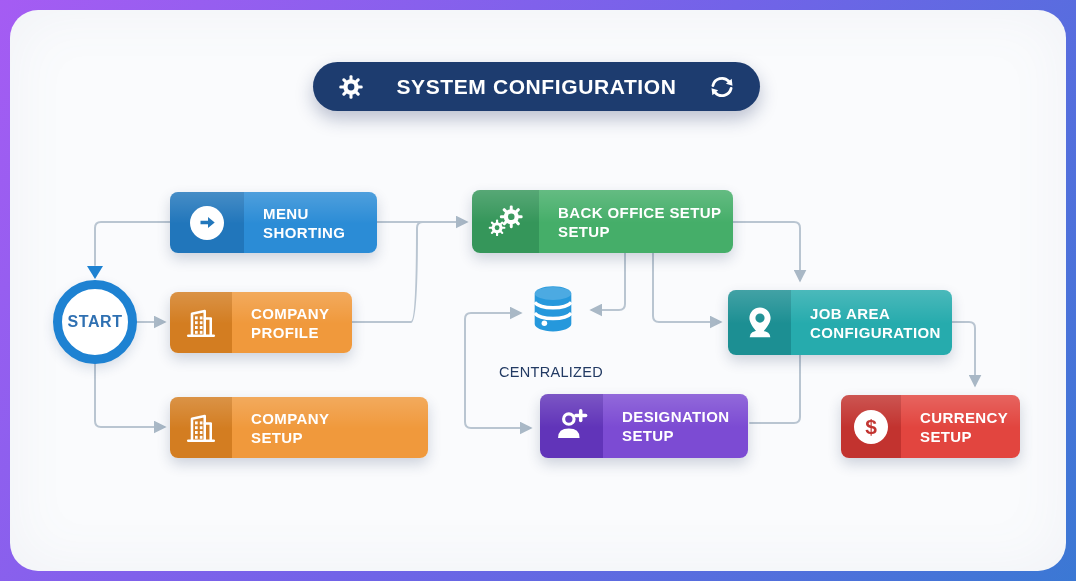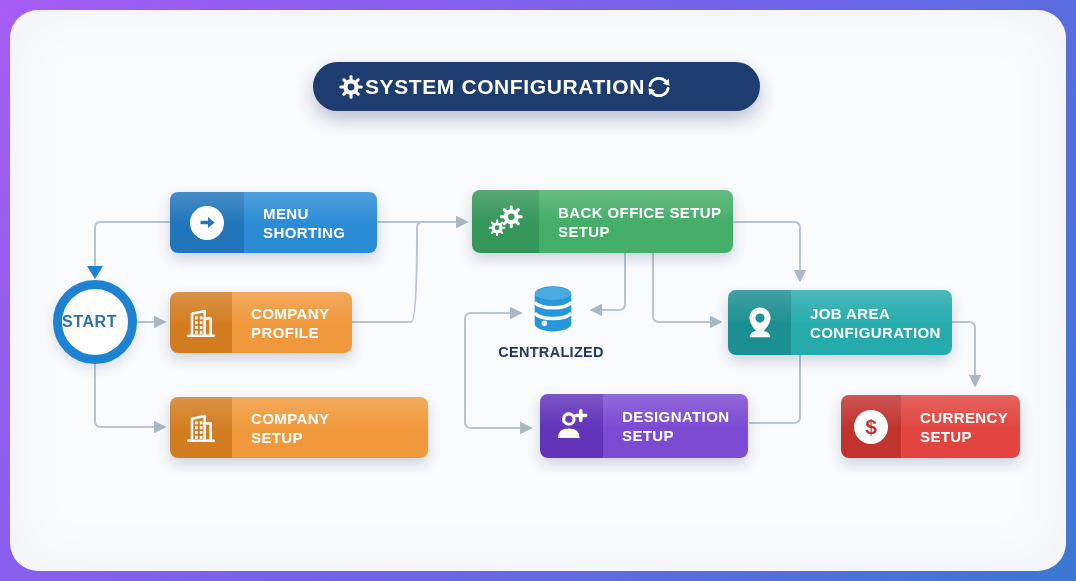--- a/index.html
+++ b/index.html
@@ -12,37 +12,37 @@
   .card{
     position:absolute; inset:10px; border-radius:28px;
     background:var(--cardbg,#fafbfd);
     box-shadow: inset 0 0 60px rgba(120,130,160,0.07);
   }
 
   
   .pill{
     position:absolute; left:313px; top:62px; width:447px; height:49px;
     background:var(--pillbg,#1d3c6f); border-radius:25px;
-    display:flex; align-items:center; 
+    display:flex; align-items:center; justify-content:space-between;
     padding:0 24px; box-shadow:0 8px 18px rgba(20,40,90,.28);
   }
   .pill-title{ color:#fff; font-size:21px; font-weight:bold; letter-spacing:.6px; }
   .pill .ic{ width:28px; height:28px; }
 
   
   .connectors{ position:absolute; left:0; top:0; width:1076px; height:581px; }
   .connectors path.link{ stroke:var(--line,#b9c5d1); stroke-width:2; fill:none; stroke-linecap:round; }
   .connectors marker path{ fill:var(--arrow,#a9b8c6); }
   .connectors .start-head{ fill:var(--startblue,#1e82d2); }
 
   
   .start{
     position:absolute; left:53px; top:280px; width:84px; height:84px;
     border:9px solid var(--startblue,#1e82d2); border-radius:50%;
-    background:#fff; display:flex; align-items:center; justify-content:flex-start;
+    background:#fff; display:flex; align-items:center; justify-content:center;
     box-shadow:0 5px 12px rgba(30,60,110,.15);
   }
   .start span{ color:var(--starttext,#2f70b2); font-weight:bold; font-size:16px; letter-spacing:.6px; }
 
   
   .node{
     position:absolute; display:flex; border-radius:8px; overflow:hidden;
     box-shadow:0 6px 14px rgba(30,50,90,.20);
   }
   .node::after{
@@ -68,22 +68,22 @@
   .ic-gears{ width:42px; height:42px; }
   .ic-pin{ width:38px; height:38px; }
   .ic-user{ width:38px; height:38px; }
   .coin{ width:34px; height:34px; border-radius:50%; background:#fff;
          display:flex; align-items:center; justify-content:center; }
   .coin span{ color:var(--sec,#c2332f); font-size:21px; font-weight:bold; line-height:1; }
 
   
   .db-icon{ position:absolute; left:527px; top:281px; width:52px; height:56px; }
   .db-label{
-    position:absolute; left:455px; top:344px; width:192px; text-align:center;
-    color:var(--dbtext,#223a63); font-weight:bold; font-size:14.5px; line-height:17px; letter-spacing:.3px;
+    position:absolute; left:455px; top:364px; width:192px; text-align:center;
+    color:var(--dbtext,#223a63); font-weight:normal; font-size:14.5px; line-height:17px; letter-spacing:.3px;
   }
   .db-label span{ display:block; }
 </style>
 </head>
 <body>
 
 <svg width="0" height="0" style="position:absolute">
   <defs>
     <symbol id="sym-gear" viewBox="0 0 24 24">
       <g fill="#fff">

